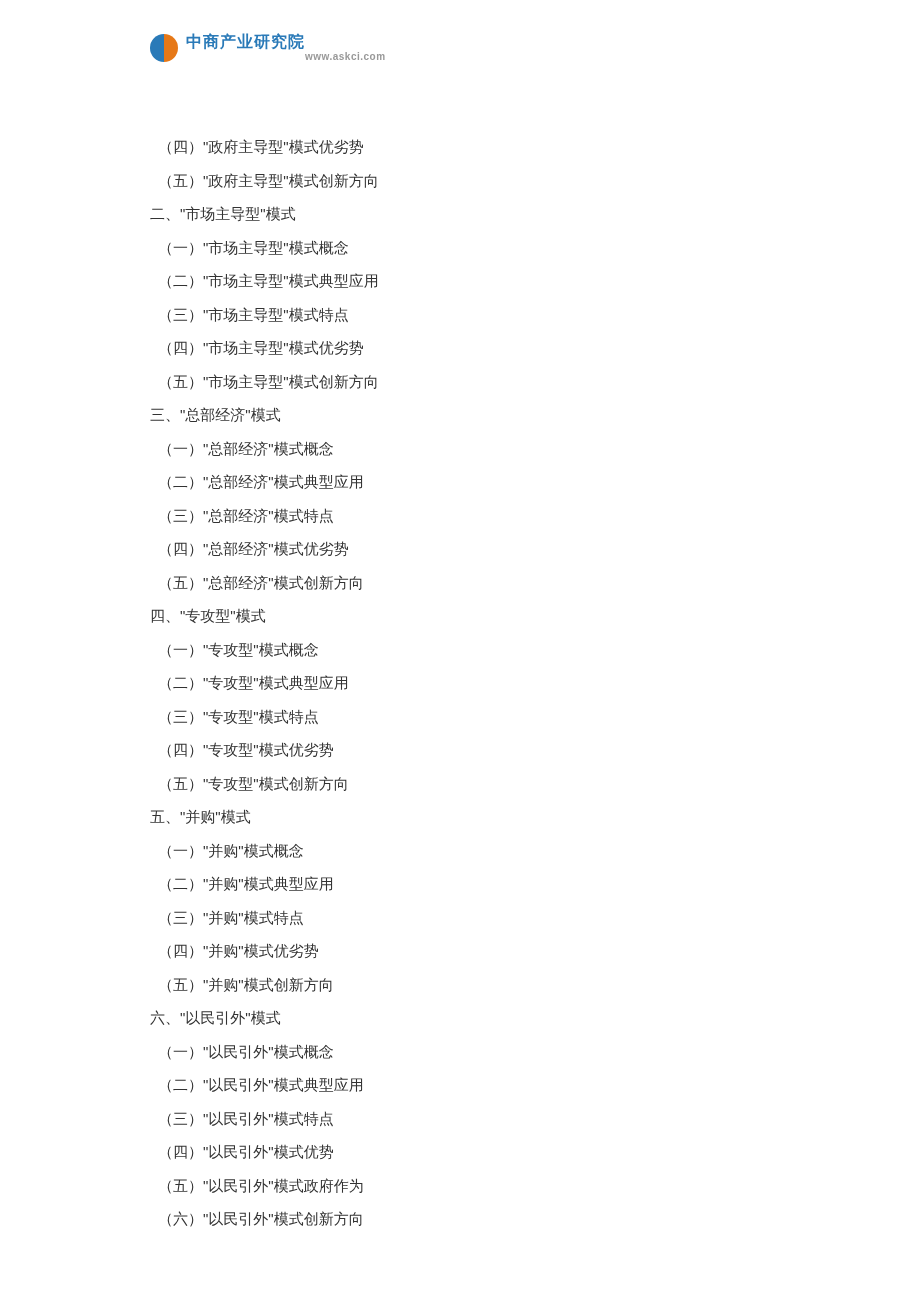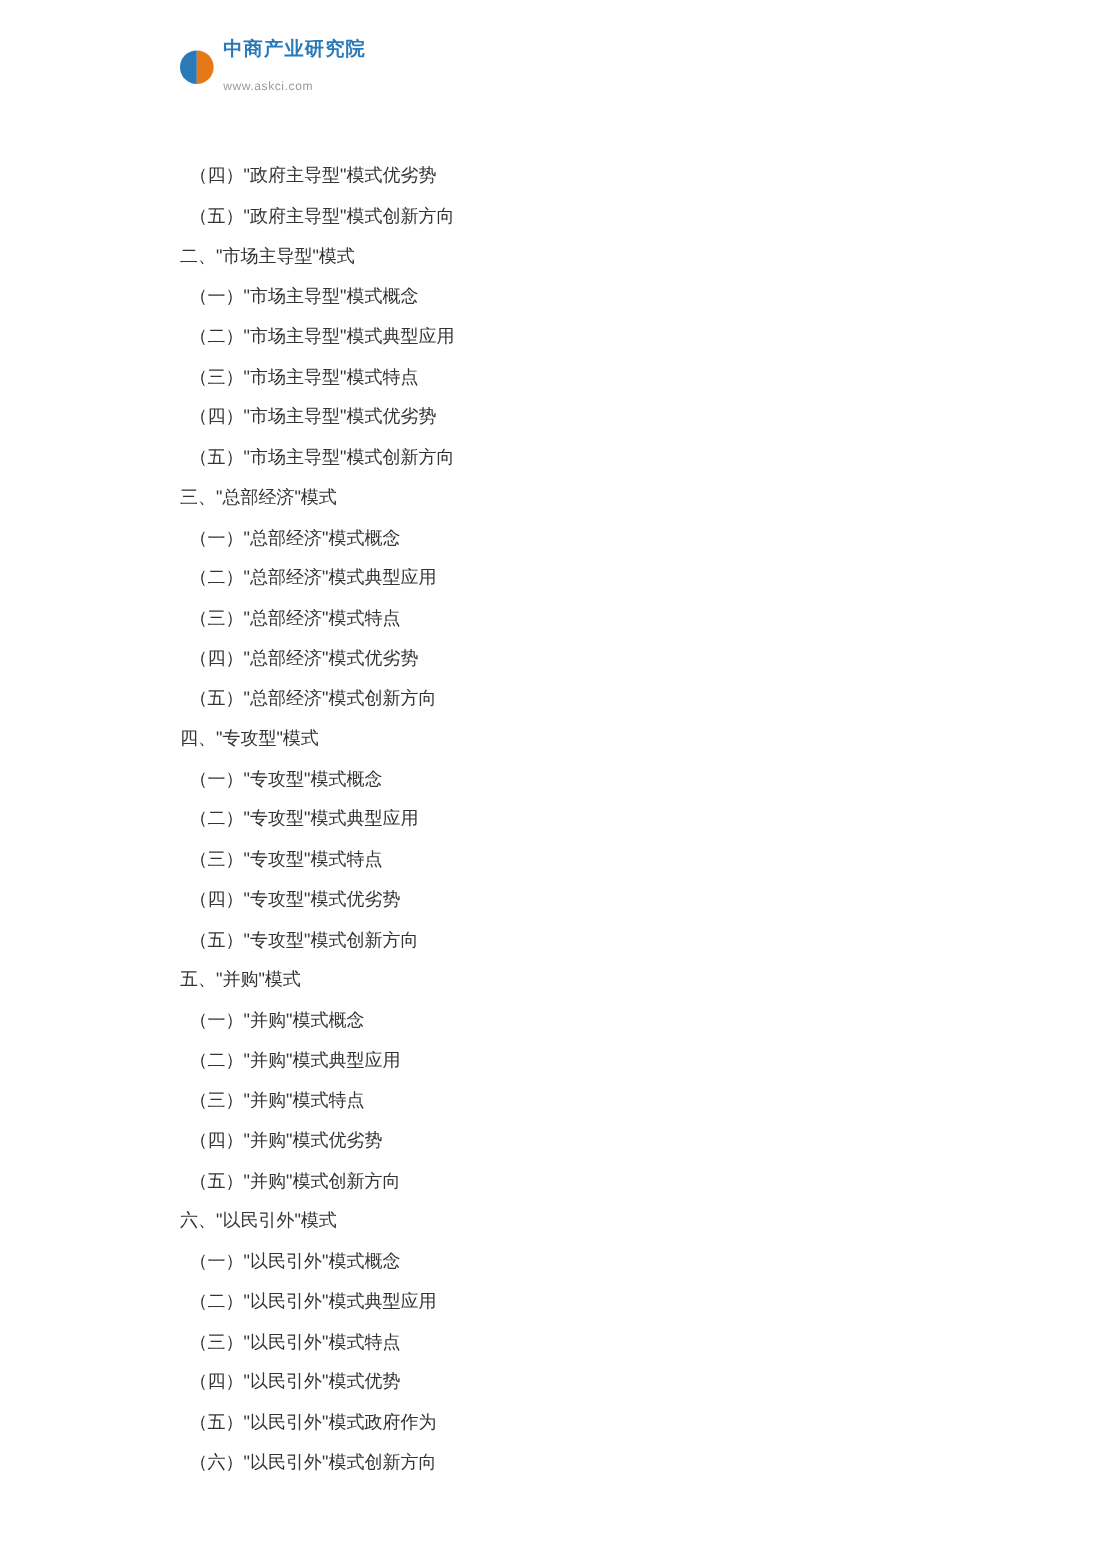--- a/index.html
+++ b/index.html
@@ -32,34 +32,36 @@
     }
     .logo-half-right {
       position: absolute;
       right: 0; top: 0;
       width: 14px; height: 28px;
       background: #e67817;
       border-radius: 0 14px 14px 0;
     }
     .logo-text {
       display: flex;
-      flex-direction: column;
+      flex-direction: row;
       line-height: 1;
+      text-align: center;
     }
     .logo-cn {
       font-size: 16px;
       font-weight: bold;
       color: #2a7ab8;
       letter-spacing: 1px;
     }
     .logo-url {
       font-size: 10px;
       color: #999;
       letter-spacing: 0.5px;
       margin-top: 18px;
+      font-weight: bold;
     }
     .content {
       position: absolute;
       top: 130px;
       left: 150px;
       right: 150px;
     }
     .line {
       font-size: 15px;
       color: #333;

